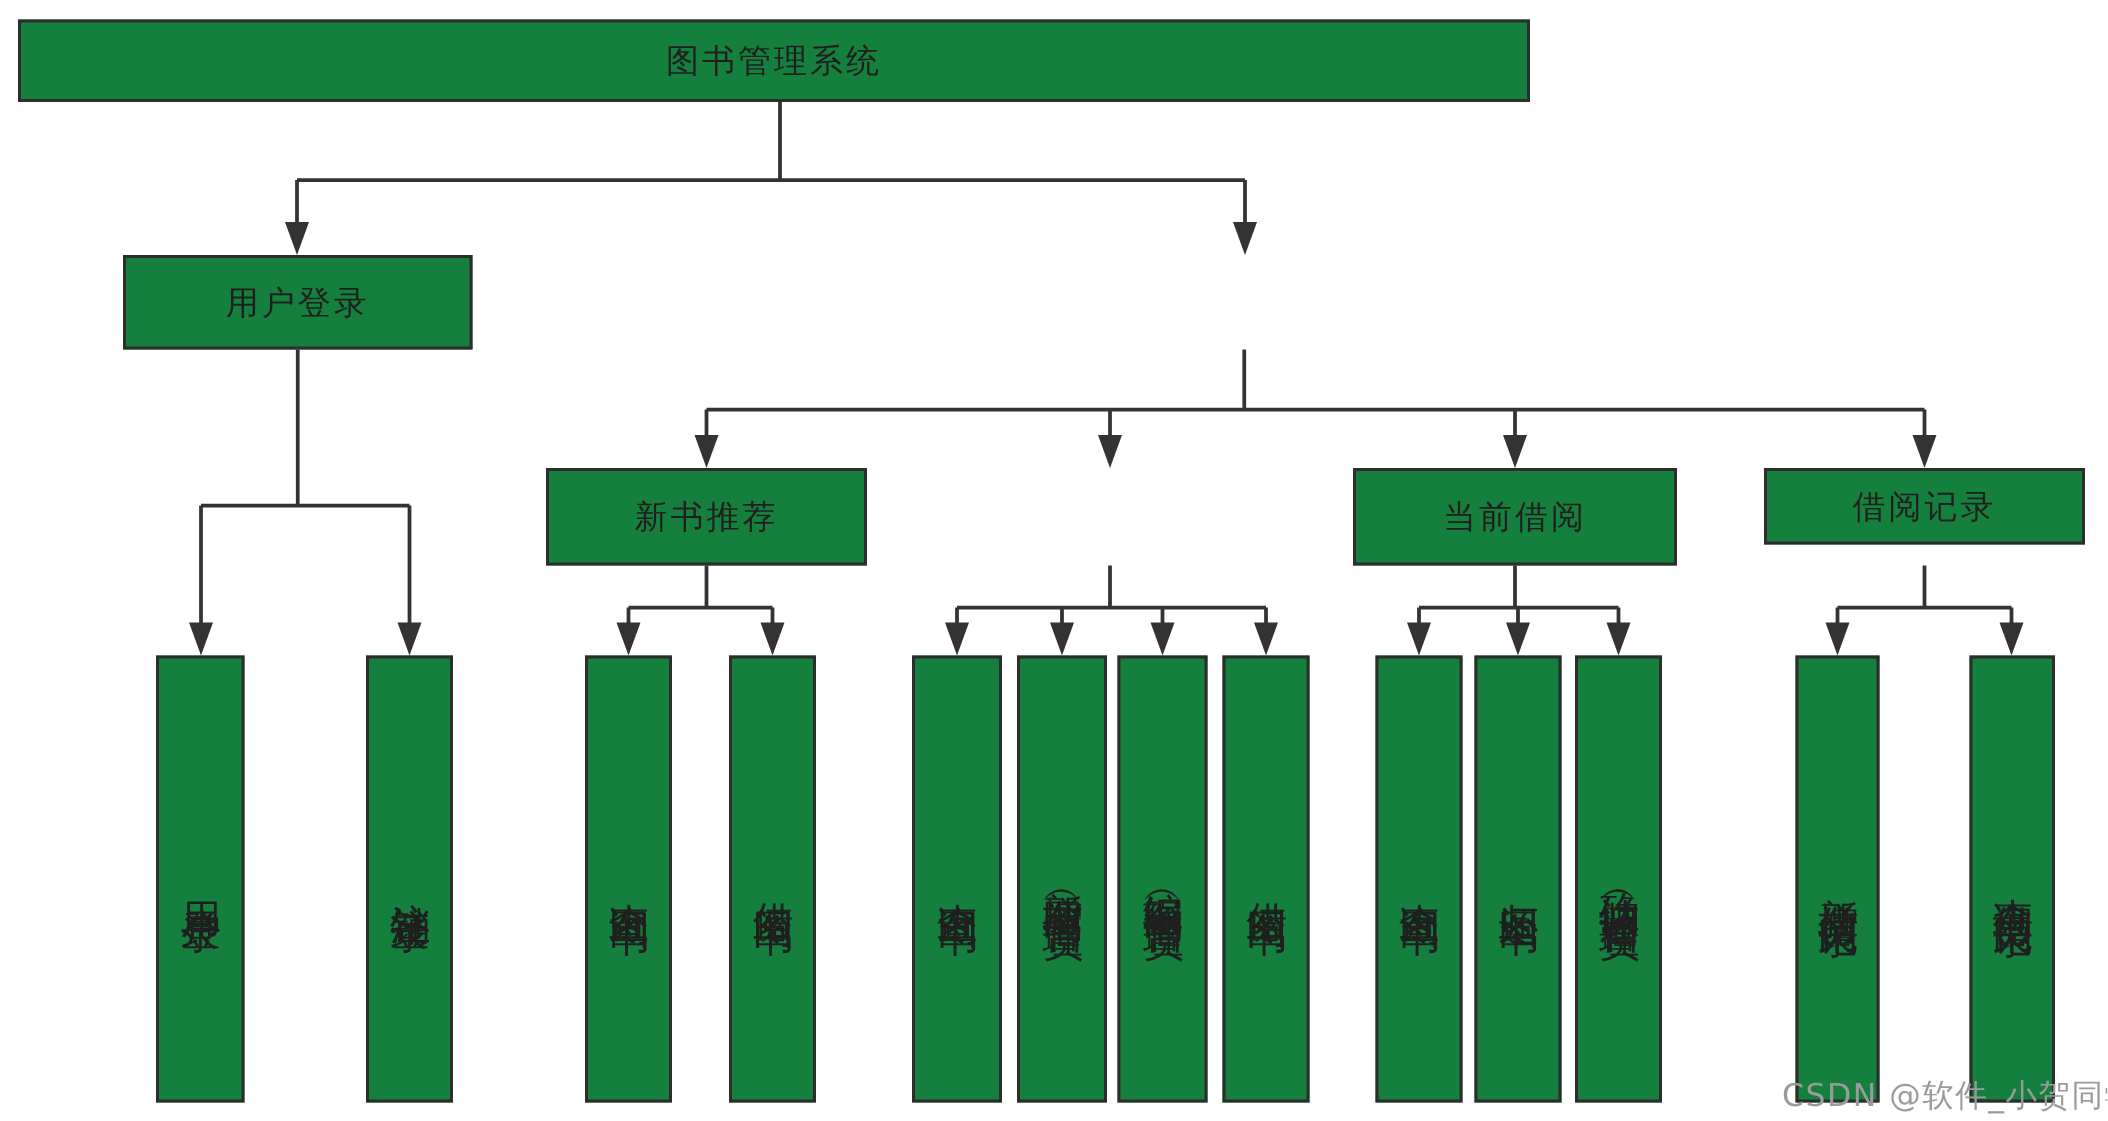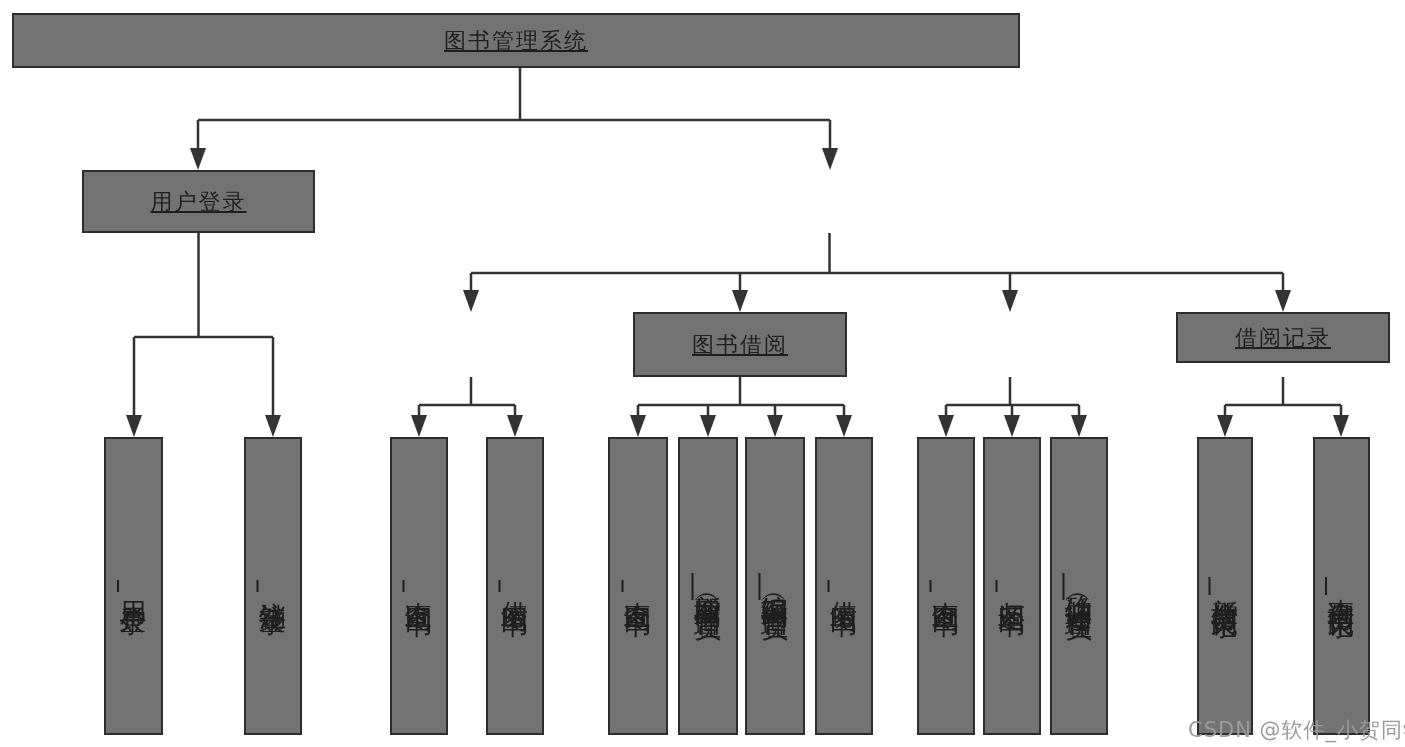--- a/index.html
+++ b/index.html
@@ -10,22 +10,22 @@
     --background:#ffffff;
   }
   html,body{margin:0;padding:0;background:var(--background);}
   .stage{
     position:relative;width:1405px;height:747px;background:var(--background);
     font-family:"DejaVu Sans","Liberation Sans",sans-serif;color:var(--text);
     overflow:hidden;
   }
   .connectors{position:absolute;left:0;top:0;}
   .box{
-    position:absolute;background:#737373;border:2.5px solid var(--border);
-    display:flex;align-items:center;justify-content:center;box-sizing:border-box;text-decoration:underline;
+    position:absolute;background:#15803d;border:2.5px solid var(--border);
+    display:flex;align-items:center;justify-content:center;box-sizing:border-box;
   }
   .hbox{font-size:22px;letter-spacing:2px;}
   .vbox{
     top:437px;height:298px;
     writing-mode:vertical-rl;text-orientation:mixed;
     font-size:27px;letter-spacing:3px;line-height:1;
   }
   .watermark{
     position:absolute;left:1188px;top:716px;
     font-size:21px;letter-spacing:1px;color:var(--watermark);
@@ -74,21 +74,22 @@
       <polygon points="1071,415 1087,415 1079,437"></polygon>
       <polygon points="1217,415 1233,415 1225,437"></polygon>
       <polygon points="1333,415 1349,415 1341,437"></polygon>
     </g>
   </svg>
 
   <div class="box hbox" style="left:12px;top:13px;width:1008px;height:55px">图书管理系统</div>
 
   <div class="box hbox" style="left:82px;top:170px;width:233px;height:63px">用户登录</div>
 
-  <div class="box hbox" style="left:633px;top:312px;width:214px;height:65px">图书借阅</div>
+  <div class="box hbox" style="left:364px;top:312px;width:214px;height:65px">新书推荐</div>
+  <div class="box hbox" style="left:902px;top:312px;width:216px;height:65px">当前借阅</div>
   <div class="box hbox" style="left:1176px;top:312px;width:214px;height:51px">借阅记录</div>
 
   <div class="box vbox" style="left:104px;width:59px">用户登录</div>
   <div class="box vbox" style="left:244px;width:58px">注销登录</div>
 
   <div class="box vbox" style="left:390px;width:58px">查询图书</div>
   <div class="box vbox" style="left:486px;width:58px">借阅图书</div>
 
   <div class="box vbox" style="left:608px;width:60px">查询图书</div>
   <div class="box vbox" style="left:678px;width:60px">新增图书（管理员）</div>

